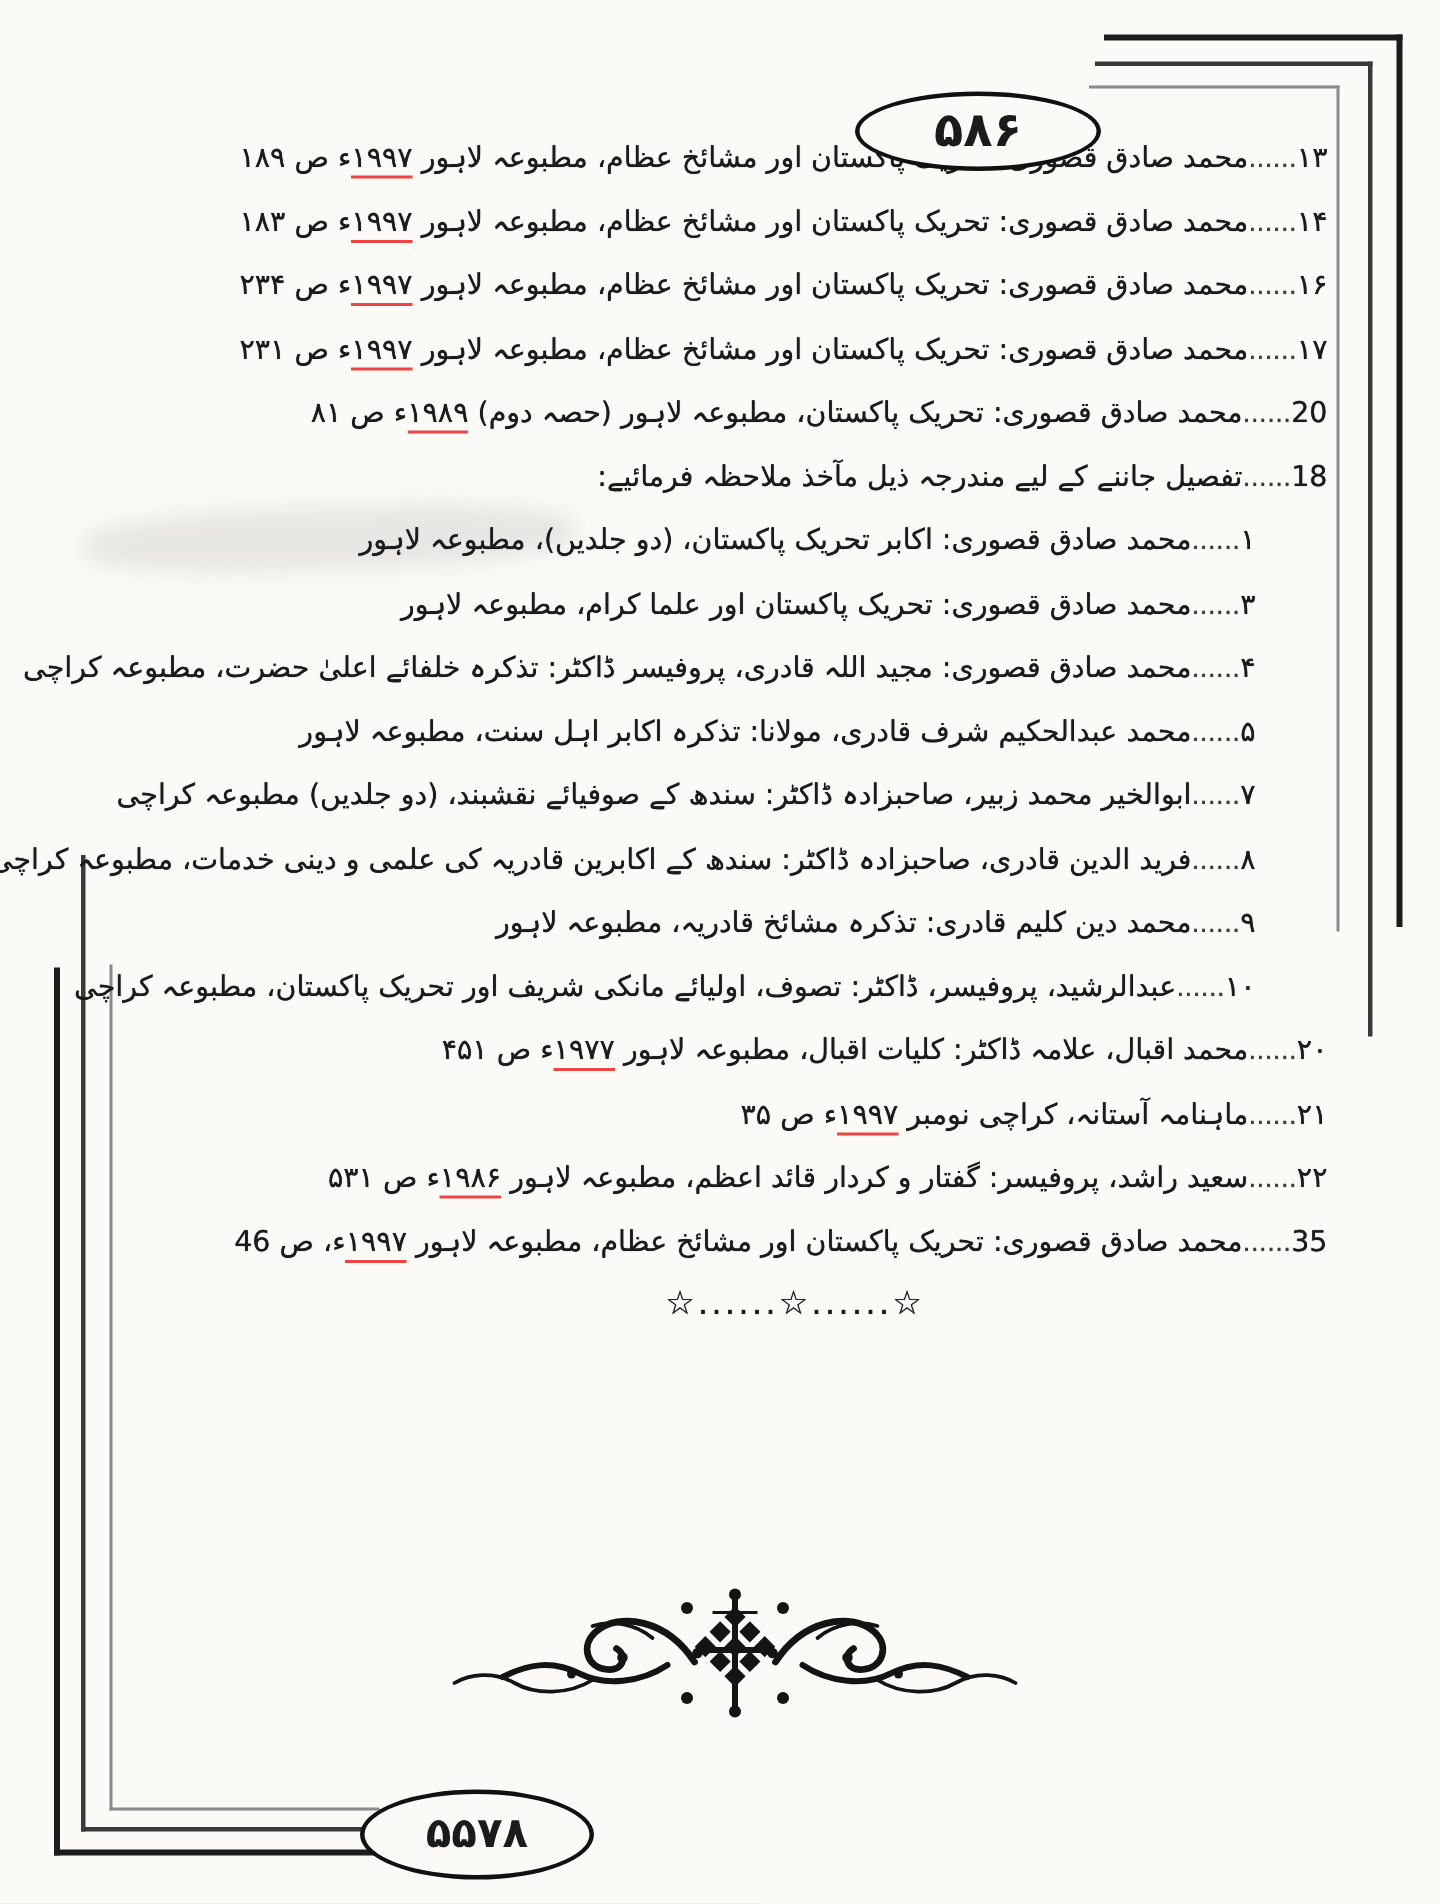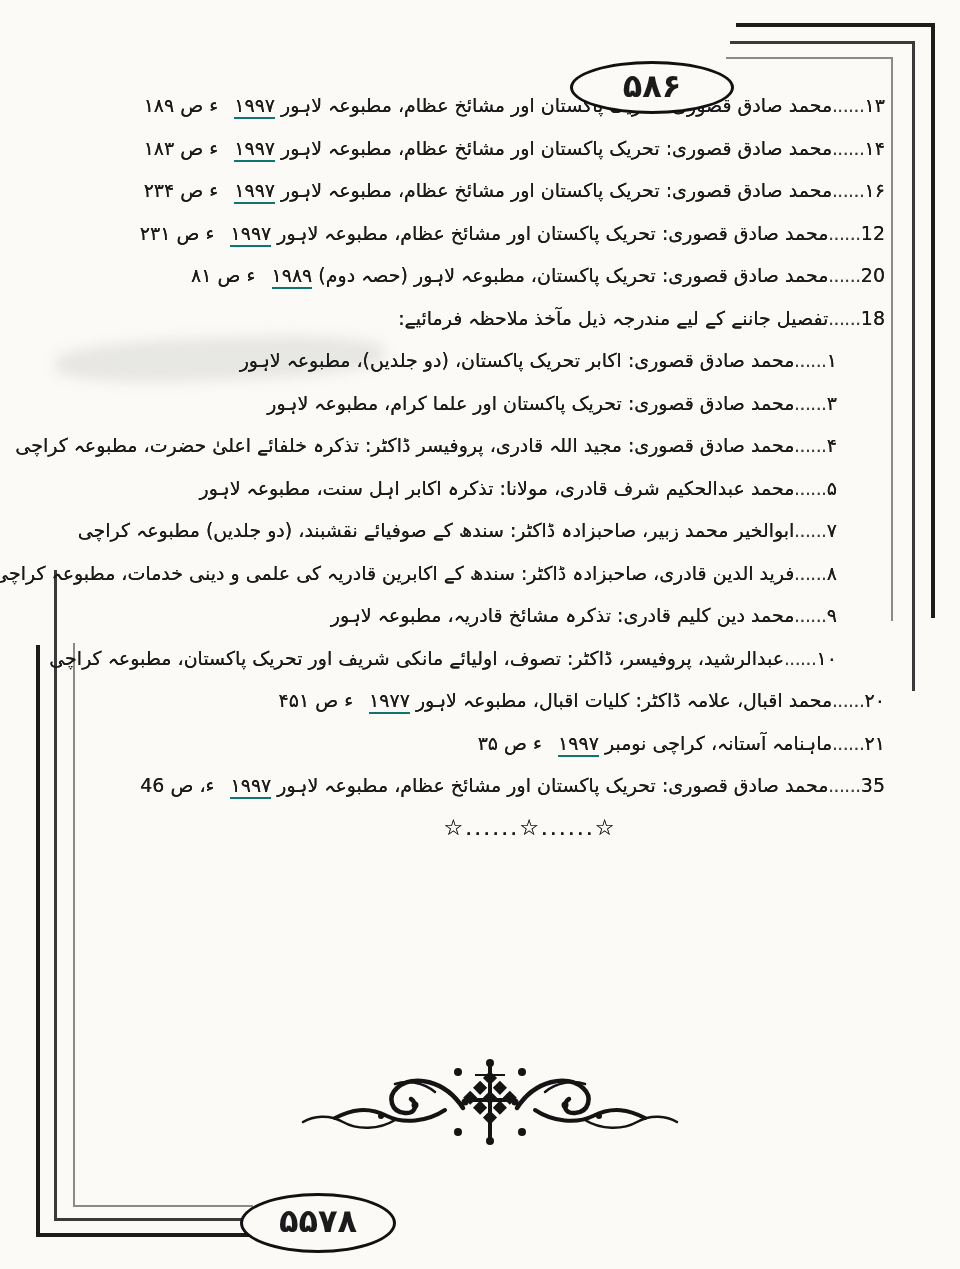--- a/index.html
+++ b/index.html
@@ -40,21 +40,21 @@
     text-align:right;
     font-size:19px;
     line-height:42.5px;
     white-space:nowrap;
     text-shadow:0 0 .5px #1b1b1b;
   }
   .line{height:42.5px;}
   .line.indent{padding-right:48px;}
   .num{letter-spacing:1px;}
   .dots{letter-spacing:1px;opacity:.85;font-size:17px;}
-  .yr{border-bottom:2px solid #0f766e;padding-bottom:1px;margin-left:16px;}
+  .yr{border-bottom:2px solid #ef4444;padding-bottom:1px;}
   .line.stars{
     text-align:center;
     font-size:22px;
     letter-spacing:2px;
     padding-left:120px;
   }
   
   .smudge{
     position:absolute;
     left:55px;top:338px;width:330px;height:42px;
@@ -88,33 +88,34 @@
   <div class="smudge"></div>
 
   <div class="oval" style="left:570px;top:13px;width:158px;height:47px;margin-top:48px;">
     <span class="pgnum">۵۸۶</span>
   </div>
 
   <div class="reflist" id="reflist">
       <div class="line"><span class="num">۱۳</span><span class="dots">......</span><span>محمد صادق قصوری: تحریک پاکستان اور مشائخ عظام، مطبوعہ لاہور </span><span class="yr">۱۹۹۷</span><span>ء ص ۱۸۹</span></div>
       <div class="line"><span class="num">۱۴</span><span class="dots">......</span><span>محمد صادق قصوری: تحریک پاکستان اور مشائخ عظام، مطبوعہ لاہور </span><span class="yr">۱۹۹۷</span><span>ء ص ۱۸۳</span></div>
       <div class="line"><span class="num">۱۶</span><span class="dots">......</span><span>محمد صادق قصوری: تحریک پاکستان اور مشائخ عظام، مطبوعہ لاہور </span><span class="yr">۱۹۹۷</span><span>ء ص ۲۳۴</span></div>
-      <div class="line"><span class="num">12</span><span class="dots">......</span><span>محمد صادق قصوری: تحریک پاکستان اور مشائخ عظام، مطبوعہ لاہور </span><span class="yr">۱۹۹۷</span><span>ء ص ۲۳۱</span></div>
+      <div class="line"><span class="num">۱۷</span><span class="dots">......</span><span>محمد صادق قصوری: تحریک پاکستان اور مشائخ عظام، مطبوعہ لاہور </span><span class="yr">۱۹۹۷</span><span>ء ص ۲۳۱</span></div>
       <div class="line"><span class="num">20</span><span class="dots">......</span><span>محمد صادق قصوری: تحریک پاکستان، مطبوعہ لاہور (حصہ دوم) </span><span class="yr">۱۹۸۹</span><span>ء ص ۸۱</span></div>
       <div class="line"><span class="num">18</span><span class="dots">......</span><span>تفصیل جاننے کے لیے مندرجہ ذیل مآخذ ملاحظہ فرمائیے:</span></div>
       <div class="line indent"><span class="num">۱</span><span class="dots">......</span><span>محمد صادق قصوری: اکابر تحریک پاکستان، (دو جلدیں)، مطبوعہ لاہور</span></div>
       <div class="line indent"><span class="num">۳</span><span class="dots">......</span><span>محمد صادق قصوری: تحریک پاکستان اور علما کرام، مطبوعہ لاہور</span></div>
       <div class="line indent"><span class="num">۴</span><span class="dots">......</span><span>محمد صادق قصوری: مجید اللہ قادری، پروفیسر ڈاکٹر: تذکرہ خلفائے اعلیٰ حضرت، مطبوعہ کراچی</span></div>
       <div class="line indent"><span class="num">۵</span><span class="dots">......</span><span>محمد عبدالحکیم شرف قادری، مولانا: تذکرہ اکابر اہل سنت، مطبوعہ لاہور</span></div>
       <div class="line indent"><span class="num">۷</span><span class="dots">......</span><span>ابوالخیر محمد زبیر، صاحبزادہ ڈاکٹر: سندھ کے صوفیائے نقشبند، (دو جلدیں) مطبوعہ کراچی</span></div>
       <div class="line indent"><span class="num">۸</span><span class="dots">......</span><span>فرید الدین قادری، صاحبزادہ ڈاکٹر: سندھ کے اکابرین قادریہ کی علمی و دینی خدمات، مطبوعہ کراچی</span></div>
       <div class="line indent"><span class="num">۹</span><span class="dots">......</span><span>محمد دین کلیم قادری: تذکرہ مشائخ قادریہ، مطبوعہ لاہور</span></div>
       <div class="line indent"><span class="num">۱۰</span><span class="dots">......</span><span>عبدالرشید، پروفیسر، ڈاکٹر: تصوف، اولیائے مانکی شریف اور تحریک پاکستان، مطبوعہ کراچی</span></div>
       <div class="line"><span class="num">۲۰</span><span class="dots">......</span><span>محمد اقبال، علامہ ڈاکٹر: کلیات اقبال، مطبوعہ لاہور </span><span class="yr">۱۹۷۷</span><span>ء ص ۴۵۱</span></div>
       <div class="line"><span class="num">۲۱</span><span class="dots">......</span><span>ماہنامہ آستانہ، کراچی نومبر </span><span class="yr">۱۹۹۷</span><span>ء ص ۳۵</span></div>
+      <div class="line"><span class="num">۲۲</span><span class="dots">......</span><span>سعید راشد، پروفیسر: گفتار و کردار قائد اعظم، مطبوعہ لاہور </span><span class="yr">۱۹۸۶</span><span>ء ص ۵۳۱</span></div>
       <div class="line"><span class="num">35</span><span class="dots">......</span><span>محمد صادق قصوری: تحریک پاکستان اور مشائخ عظام، مطبوعہ لاہور </span><span class="yr">۱۹۹۷</span><span>ء، ص 46</span></div>
       <div class="line stars">☆......☆......☆</div>
     </div>
 
   <svg class="ornament" viewBox="0 0 390 88" xmlns="http://www.w3.org/2000/svg">
     <g stroke="#141414" fill="none" stroke-linecap="round">
 
       <g>
         <path d="M168,50 C150,22 118,16 102,30 C92,39 96,54 110,55 C120,56 124,46 116,41" stroke-width="4.5"></path>
         <path d="M150,52 C132,64 108,66 92,58 C72,48 56,52 40,60" stroke-width="4"></path>
@@ -160,16 +161,16 @@
       <circle cx="163" cy="14" r="4"></circle>
       <circle cx="227" cy="14" r="4"></circle>
       <circle cx="163" cy="74" r="4"></circle>
       <circle cx="227" cy="74" r="4"></circle>
       <circle cx="170" cy="44" r="3.5"></circle>
       <circle cx="220" cy="44" r="3.5"></circle>
     </g>
   </svg>
 
   <div class="oval" style="left:240px;top:1193px;width:150px;height:54px;">
-    <span class="pgnum" style="font-size:32px;">۵۵۷۸</span>
+    <span class="pgnum" style="font-size:28px;">۵۵۷۸</span>
   </div>
 
 </div>
 
 </body></html>

